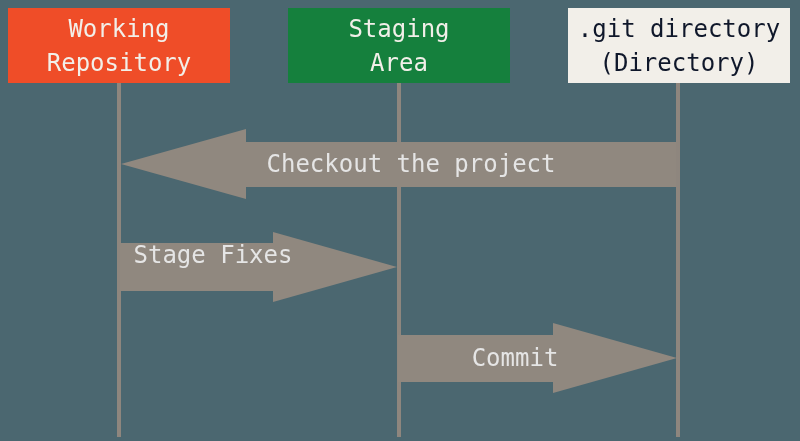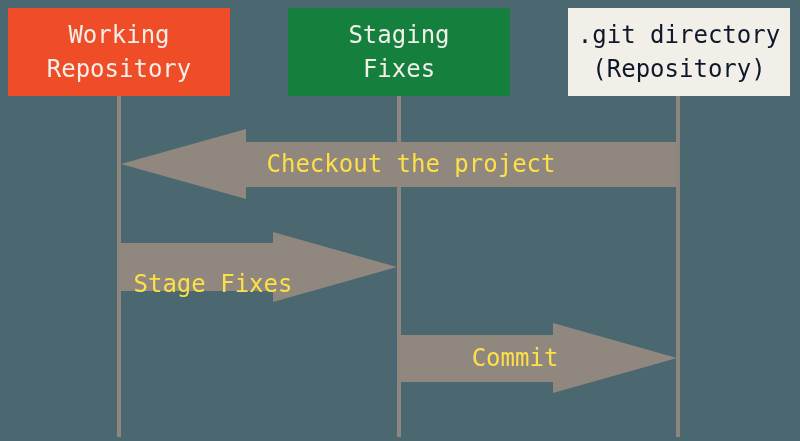--- a/index.html
+++ b/index.html
@@ -11,21 +11,21 @@
     height: 441px;
     background: #4b6770;
     overflow: hidden;
   }
 
   
   .node {
     position: absolute;
     top: 8px;
     width: 222px;
-    height: 88px;
+    height: 75px;
     display: flex;
     flex-direction: column;
     align-items: center;
     justify-content: center;
     font-size: 24px;
     line-height: 34px;
     text-align: center;
     z-index: 3;
     white-space: nowrap;
   }
@@ -53,21 +53,21 @@
     z-index: 2;
   }
   .arrow-head {
     position: absolute;
     width: 0;
     height: 0;
     z-index: 2;
   }
   .arrow-label {
     position: absolute;
-    color: #fde047;
+    color: #e5e5e5;
     font-size: 24px;
     line-height: 24px;
     white-space: nowrap;
     transform: translate(-50%, -50%);
     z-index: 4;
   }
 
   
   .checkout-body { left: 246px; top: 142px; width: 430px; height: 45px; }
   .checkout-head {
@@ -79,21 +79,21 @@
   .checkout-label { left: 411px; top: 164px; }
 
   
   .stage-body { left: 120px; top: 243px; width: 153px; height: 48px; }
   .stage-head {
     left: 273px; top: 232px;
     border-top: 35px solid transparent;
     border-bottom: 35px solid transparent;
     border-left: 124px solid #90887f;
   }
-  .stage-label { left: 213px; top: 284px; }
+  .stage-label { left: 213px; top: 255px; }
 
   
   .commit-body { left: 398px; top: 335px; width: 155px; height: 47px; }
   .commit-head {
     left: 553px; top: 323px;
     border-top: 35px solid transparent;
     border-bottom: 35px solid transparent;
     border-left: 124px solid #90887f;
   }
   .commit-label { left: 483px; top: 358px; margin-left: 32px; }
@@ -102,25 +102,25 @@
 <body>
 
 <div class="canvas">
 
   <div class="node node-working">
     <span>Working</span>
     <span>Repository</span>
   </div>
   <div class="node node-staging">
     <span>Staging</span>
-    <span>Fixes</span>
+    <span>Area</span>
   </div>
   <div class="node node-git">
     <span>.git directory</span>
-    <span>(Repository)</span>
+    <span>(Directory)</span>
   </div>
 
   <div class="lifeline lifeline-working"></div>
   <div class="lifeline lifeline-staging"></div>
   <div class="lifeline lifeline-git"></div>
 
   <div class="arrow-body checkout-body"></div>
   <div class="arrow-head checkout-head"></div>
   <div class="arrow-label checkout-label">Checkout the project</div>
 

